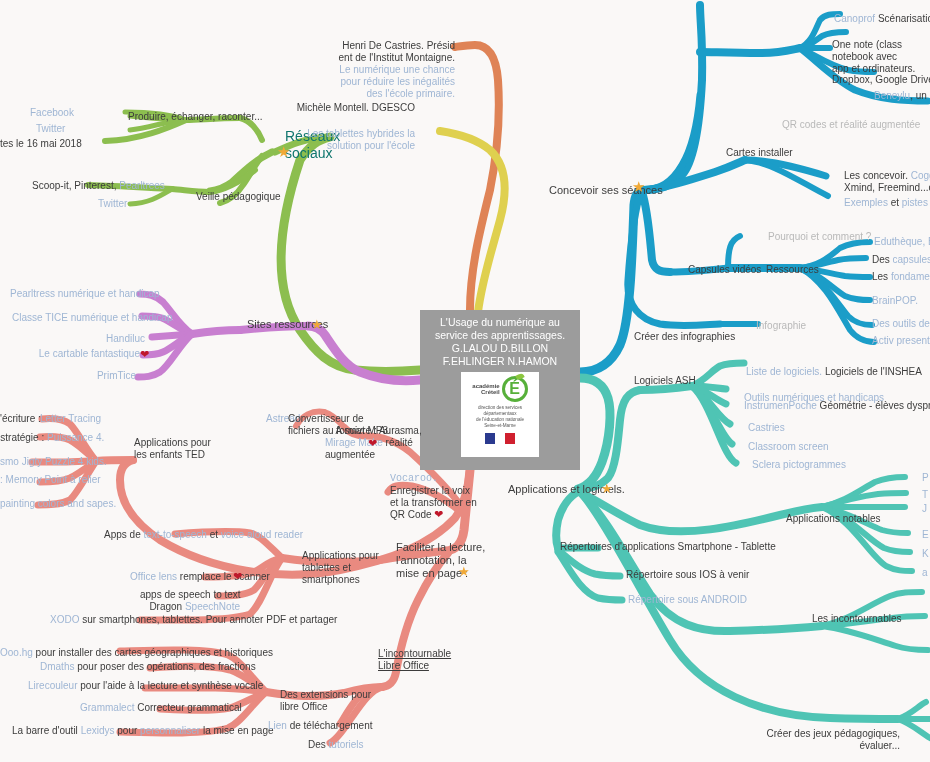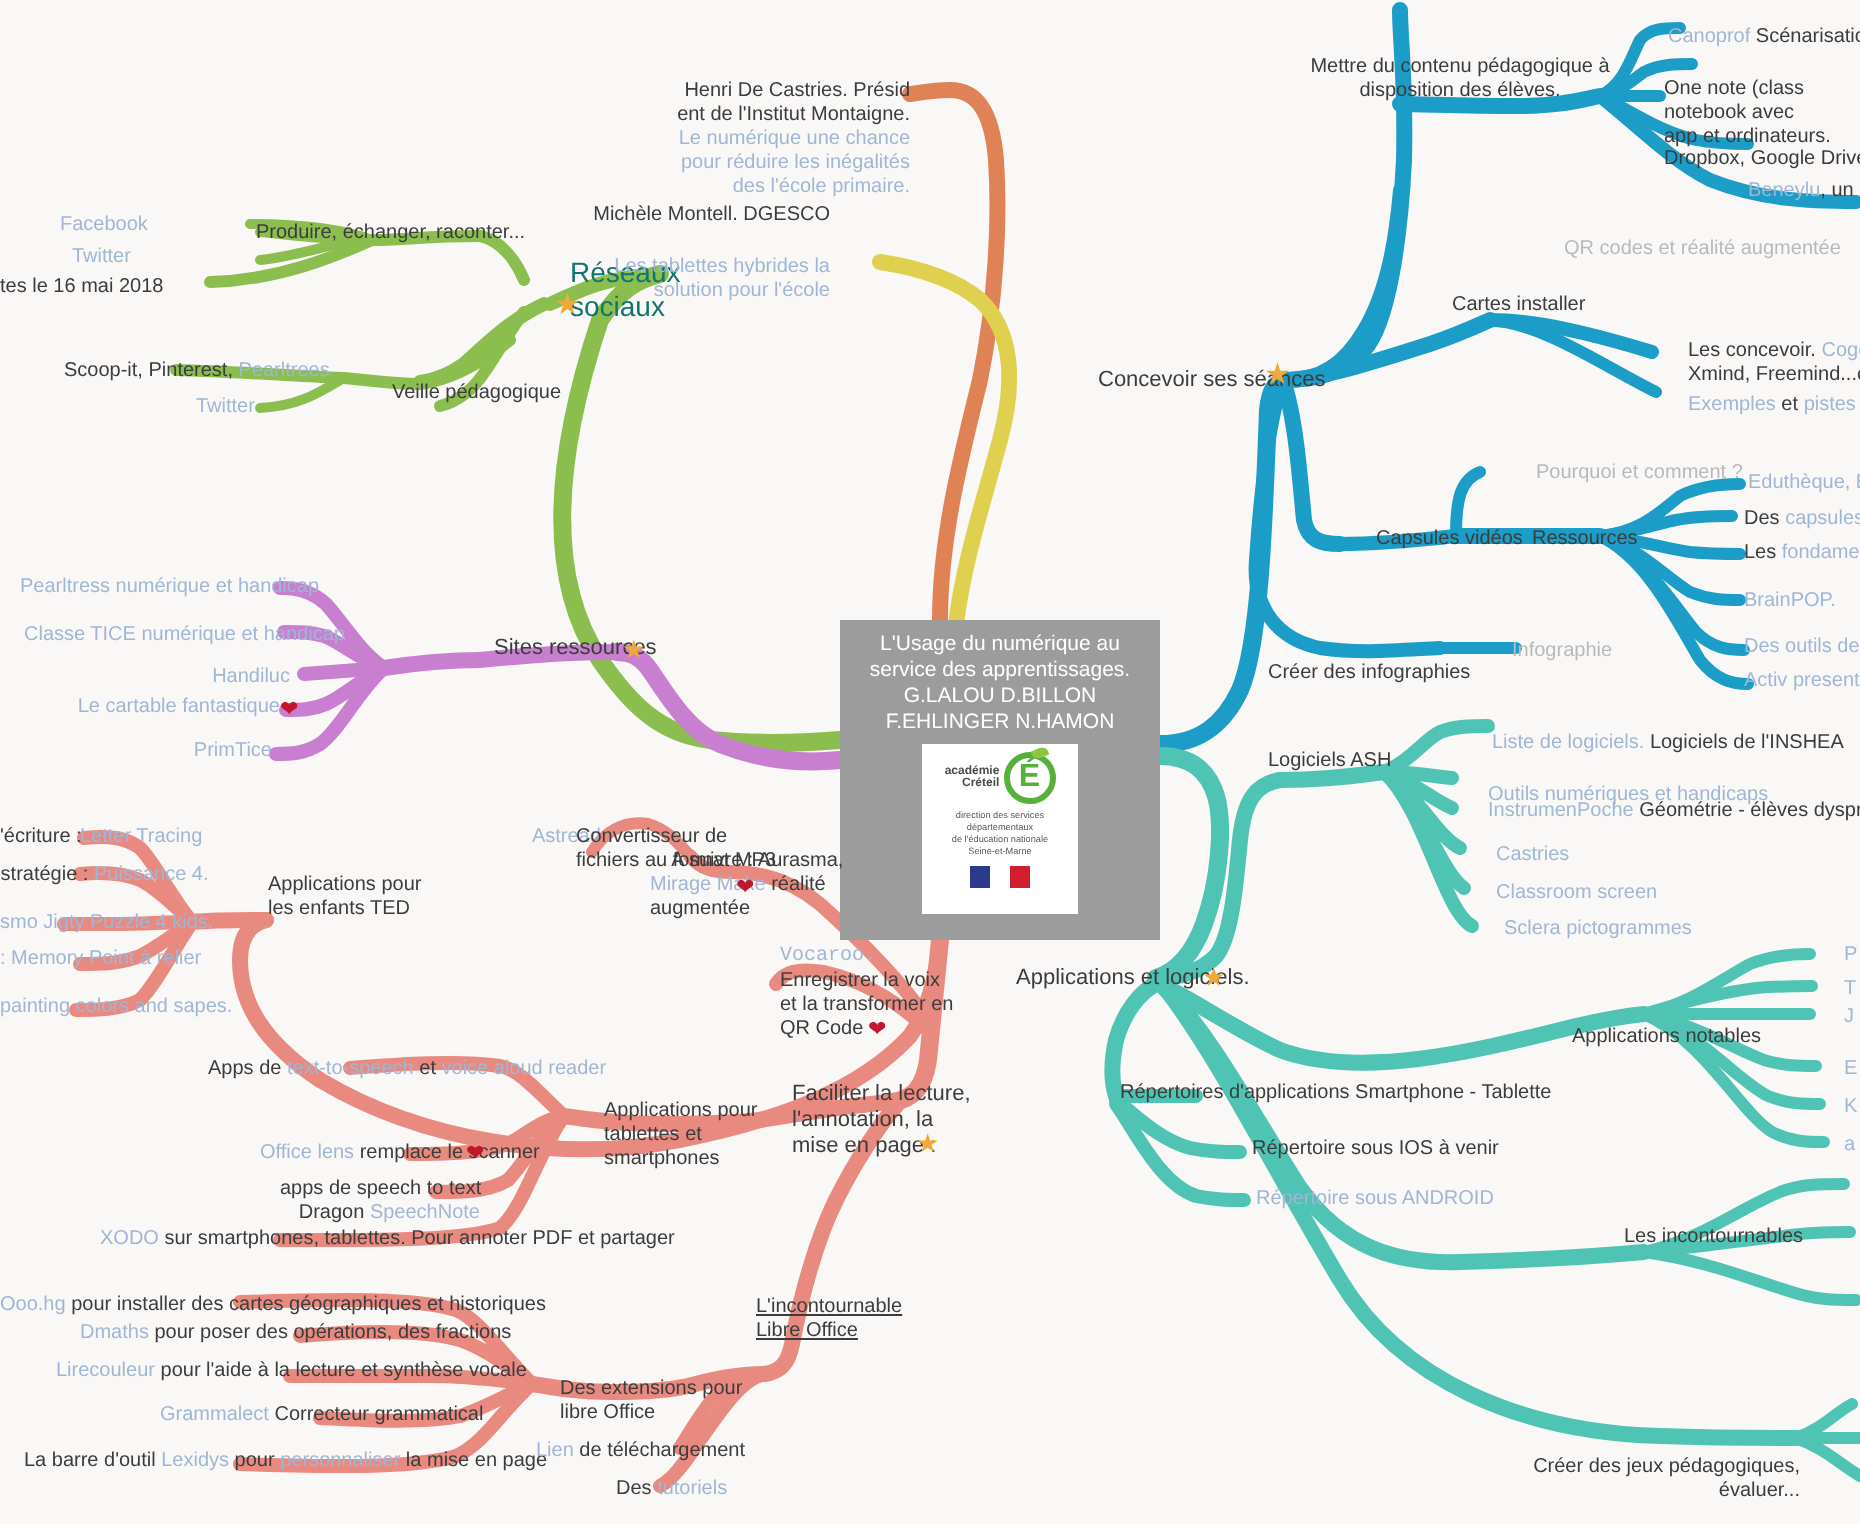--- a/index.html
+++ b/index.html
@@ -260,22 +260,20 @@
   </div>
 
   <div class="lbl r" style="left:275px;top:102px;width:140px;">Michèle Montell. DGESCO</div>
   <div class="lbl r dim" style="left:275px;top:116px;width:140px;">
     <span>Les tablettes hybrides la</span><br><span>solution pour l'école</span>
   </div>
 
   <div class="lbl mid" style="left:549px;top:172px;margin-top:12px;">Concevoir ses séances</div>
   <div class="star" style="position:absolute;left:632px;top:178px;"><span>★</span></div>
 
-  <div class="lbl c" style="left:640px;top:28px;width:180px;"><span style="white-space:pre-line">Mettre du contenu pédagogique à
-disposition des élèves.</span></div>
   <div class="lbl" style="left:834px;top:13px;"><span class="dim">Canoprof</span><span> Scénarisation pédago</span></div>
   <div class="lbl" style="left:832px;top:39px;"><span style="white-space:pre-line">One note (class notebook avec
 app et ordinateurs.</span></div>
   <div class="lbl" style="left:832px;top:74px;">Dropbox, Google Drive, One Dr</div>
   <div class="lbl" style="left:874px;top:90px;"><span class="dim">Beneylu</span><span>, un ENT p</span></div>
   <div class="lbl dimg" style="left:782px;top:119px;">QR codes et réalité augmentée</div>
 
   <div class="lbl" style="left:726px;top:147px;">Cartes installer</div>
   <div class="lbl" style="left:844px;top:170px;"><span>Les concevoir. </span><span class="dim">Coggle, Fr</span><br><span>Xmind, Freemind...compa</span></div>
   <div class="lbl" style="left:844px;top:197px;"><span class="dim">Exemples</span><span> et </span><span class="dim">pistes pédago</span></div>

